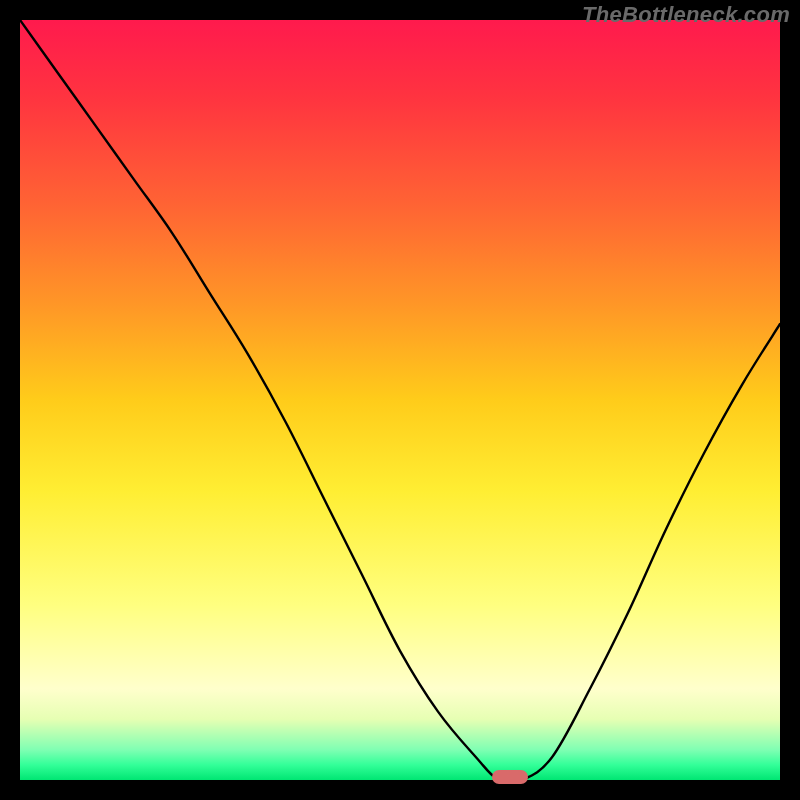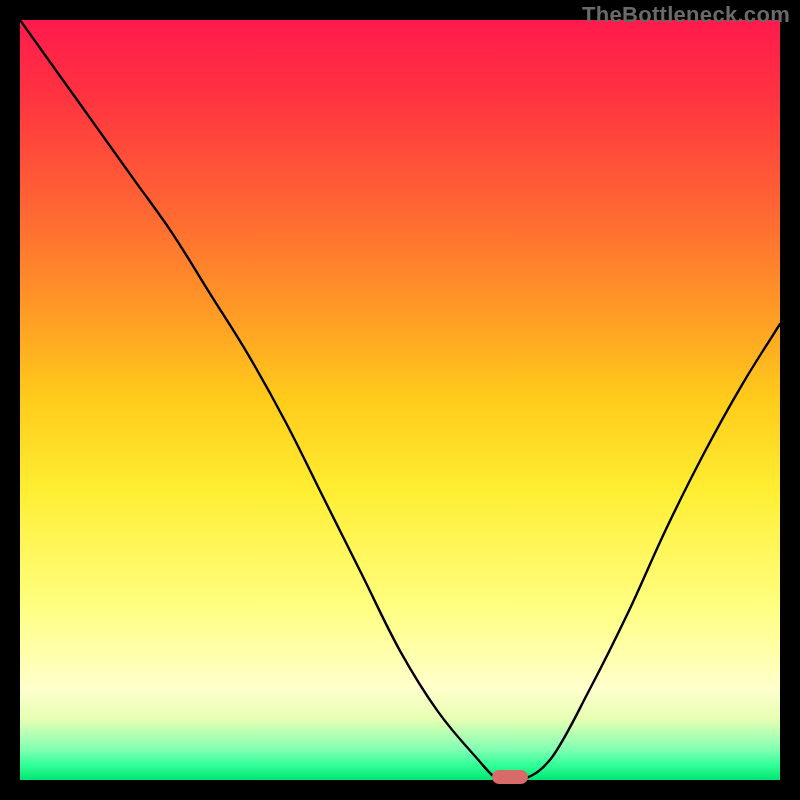--- a/index.html
+++ b/index.html
@@ -55,20 +55,21 @@
   }
   .watermark {
     position: absolute;
     top: 2px;
     right: 10px;
     font-family: Arial, Helvetica, sans-serif;
     font-size: 22px;
     font-weight: bold;
     color: #6a6a6a;
     letter-spacing: 0.3px;
+    font-style: italic;
   }
 </style>
 </head>
 <body>
 
 <div class="frame">
   <div class="plot">
 
     <svg class="curve" viewBox="0 0 760 760" preserveAspectRatio="none">
       <path d="M 0.0 0.0 C 6.8 9.6, 24.3 34.0, 38.0 53.2 C 51.7 72.4, 62.3 87.2, 76.0 106.4 C 89.7 125.6, 100.3 140.4, 114.0 159.6 C 127.7 178.8, 138.3 192.3, 152.0 212.8 C 165.7 233.3, 176.3 251.7, 190.0 273.6 C 203.7 295.5, 214.3 311.1, 228.0 334.4 C 241.7 357.7, 252.3 376.8, 266.0 402.8 C 279.7 428.8, 290.3 451.4, 304.0 478.8 C 317.7 506.2, 328.3 527.4, 342.0 554.8 C 355.7 582.2, 366.3 606.2, 380.0 630.8 C 393.7 655.4, 404.3 672.4, 418.0 691.6 C 431.7 710.8, 445.1 724.9, 456.0 737.2 C 466.9 749.5, 470.6 755.9, 478.8 760.0 C 487.0 764.1, 492.0 764.1, 501.6 760.0 C 511.2 755.9, 519.7 753.6, 532.0 737.2 C 544.3 720.8, 556.3 694.8, 570.0 668.8 C 583.7 642.8, 594.3 621.5, 608.0 592.8 C 621.7 564.1, 632.3 537.9, 646.0 509.2 C 659.7 480.5, 670.3 459.2, 684.0 433.2 C 697.7 407.2, 708.3 388.1, 722.0 364.8 C 735.7 341.5, 753.2 314.9, 760.0 304.0" fill="none" stroke="#000" stroke-width="2.4" stroke-linejoin="round" stroke-linecap="round"></path>

